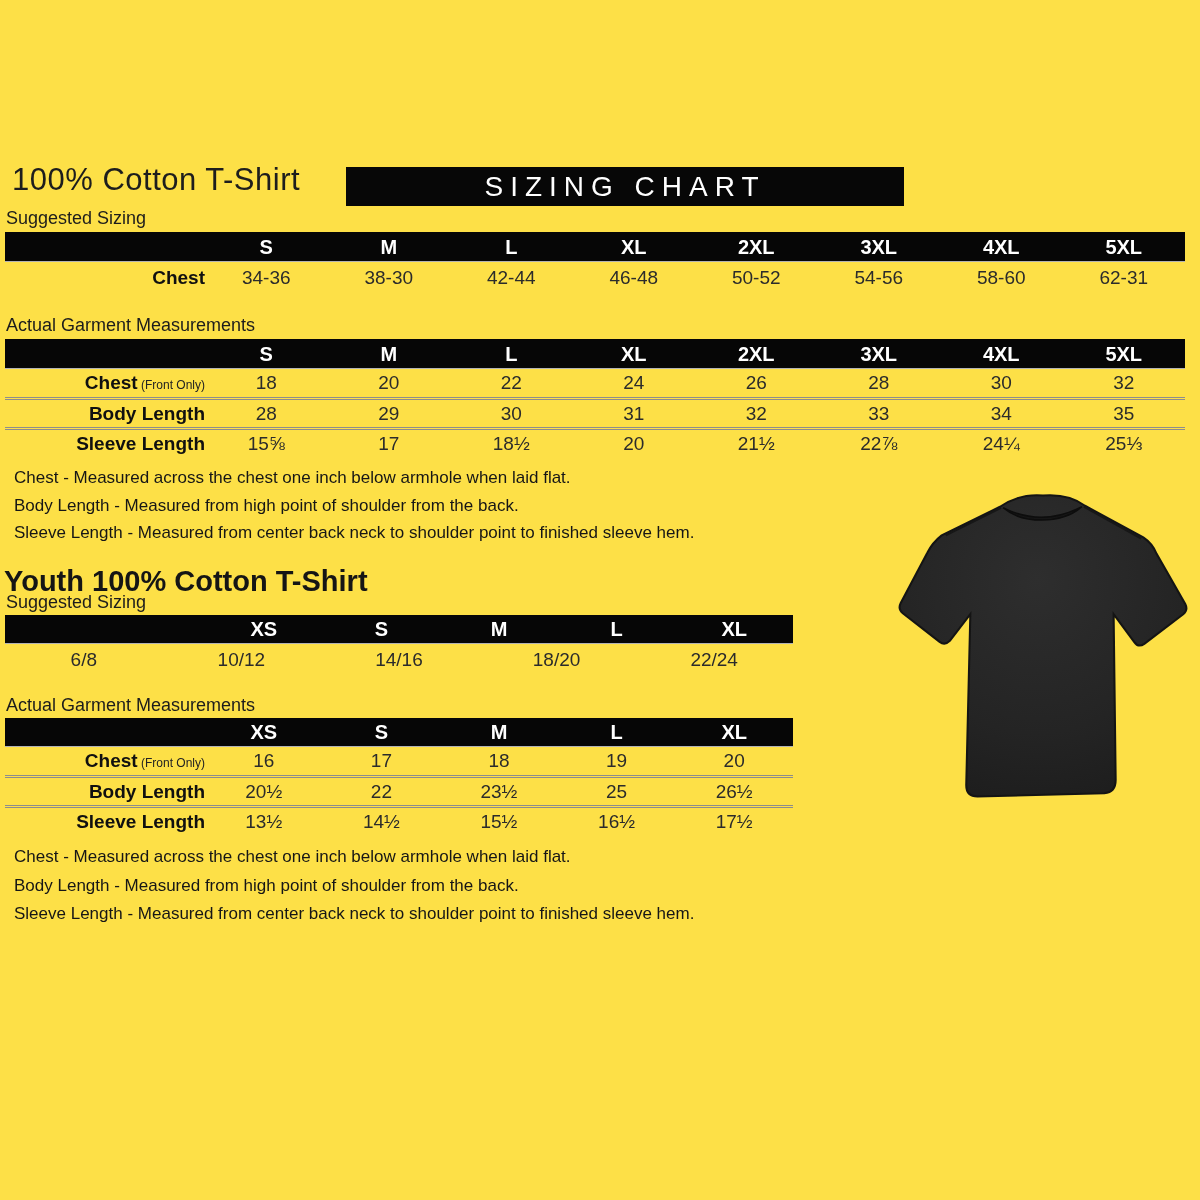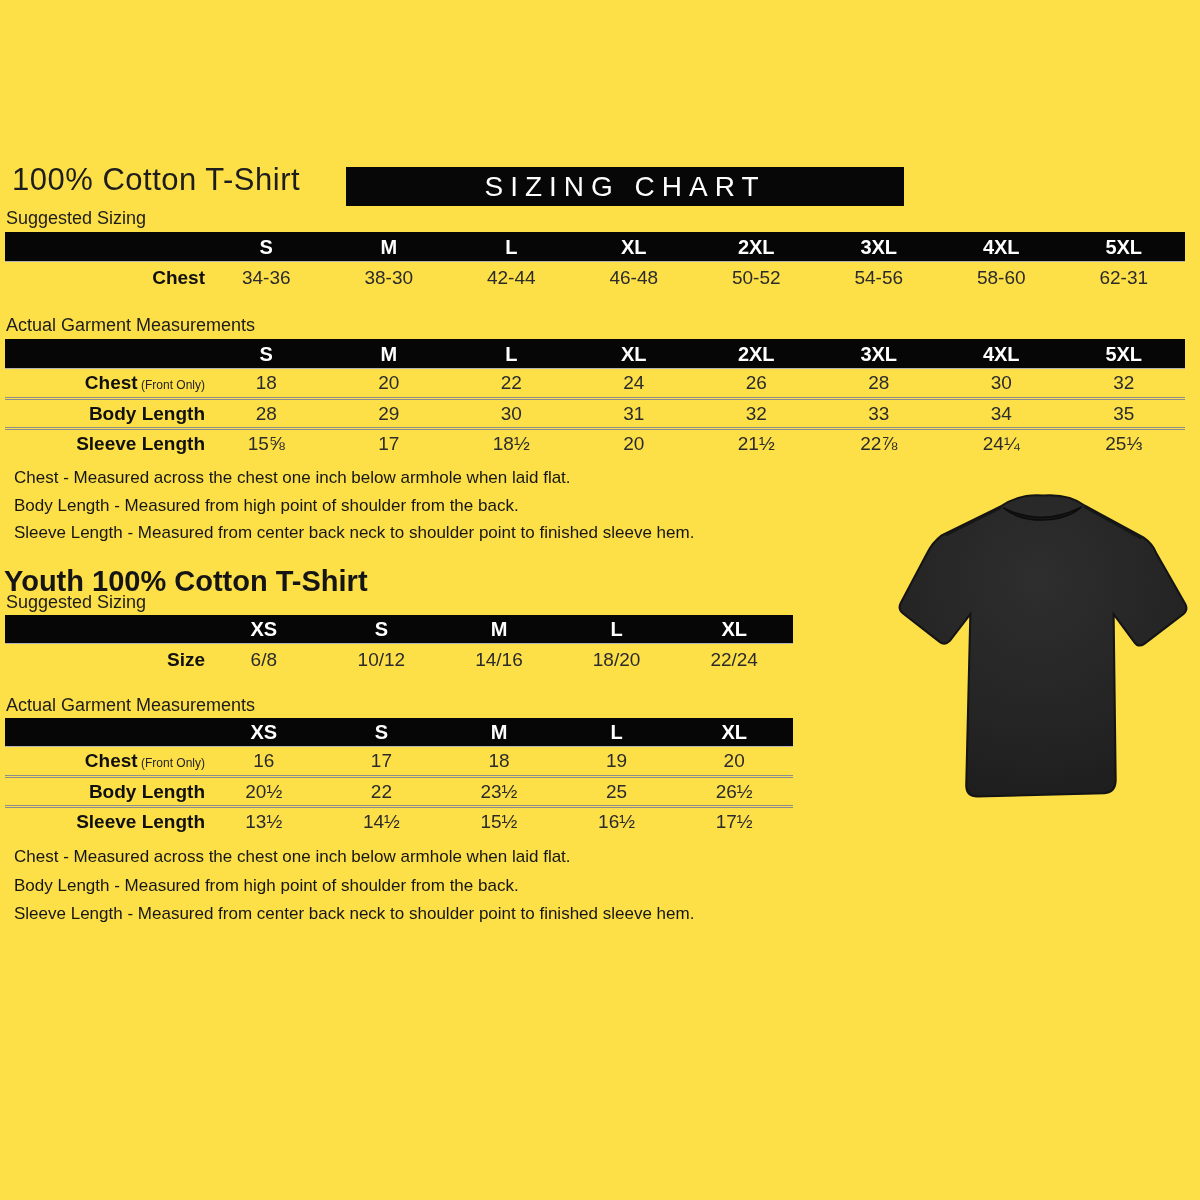--- a/index.html
+++ b/index.html
@@ -152,21 +152,20 @@
   <div id="youth-suggested" class="abs sztable">
       <div class="trow thead">
         <div class="tcell tlabel"></div>
         <div class="tcell">XS</div>
         <div class="tcell">S</div>
         <div class="tcell">M</div>
         <div class="tcell">L</div>
         <div class="tcell">XL</div>
       </div>
       <div class="trow tdata">
-        <div class="tcell tlabel"><b>Size</b></div>
         <div class="tcell">6/8</div>
         <div class="tcell">10/12</div>
         <div class="tcell">14/16</div>
         <div class="tcell">18/20</div>
         <div class="tcell">22/24</div>
       </div>
     </div>
 
   <div id="youth-agm-label" class="abs section-label">Actual Garment Measurements</div>
   <div id="youth-garment" class="abs sztable">

